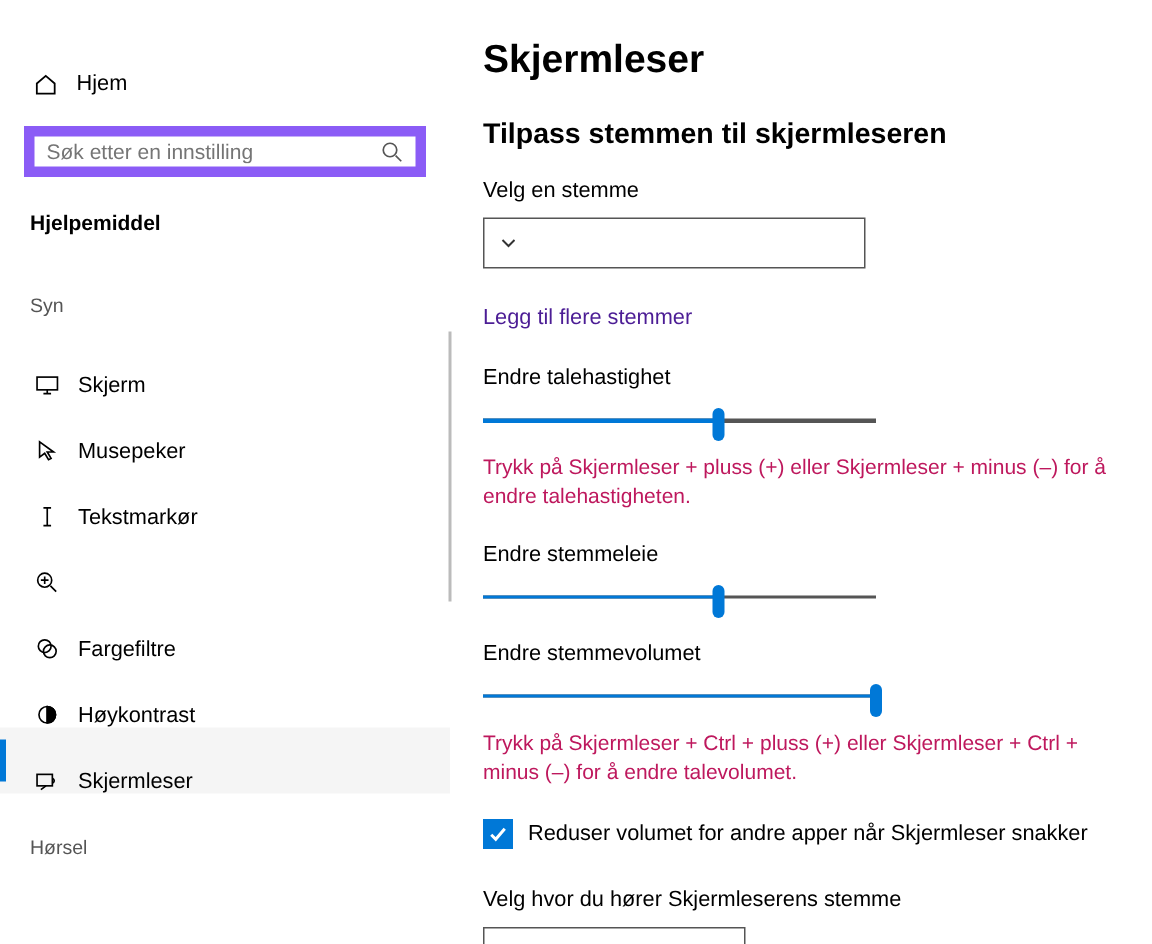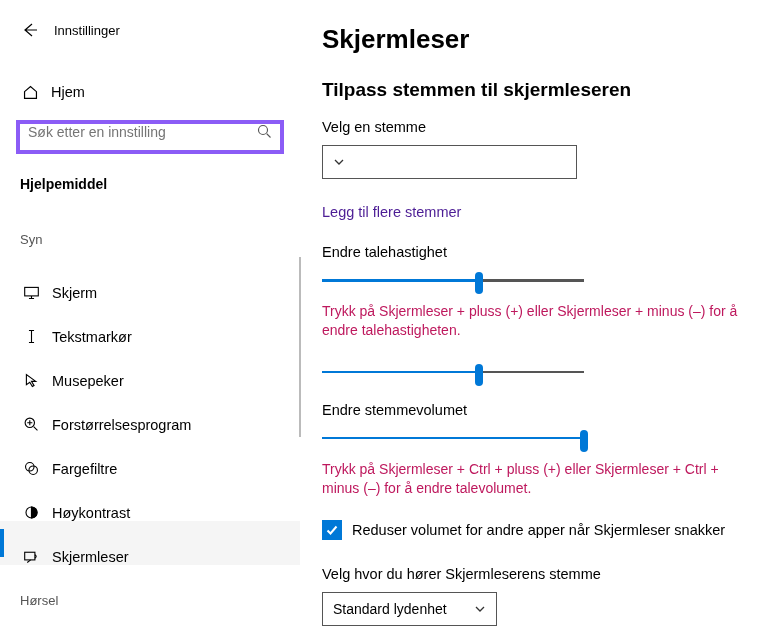--- a/index.html
+++ b/index.html
@@ -5,21 +5,21 @@
   * { box-sizing: border-box; margin: 0; padding: 0; font-family: "Segoe UI", Arial, sans-serif; }
   body { width: 768px; height: 629px; background: #fff; display: flex; overflow: hidden; color: #000; }
   .sidebar { width: 300px; height: 100%; background: #fff; position: relative; }
   .sidebar-top { padding: 12px 16px 0 16px; }
   .back-row { display: flex; align-items: center; height: 36px; }
   .back-btn { width: 28px; height: 28px; display: flex; align-items: center; justify-content: center; cursor: pointer; }
   .win-title { font-size: 13px; margin-left: 10px; }
   .home-row { display: flex; align-items: center; margin-top: 28px; height: 32px; cursor: pointer; padding-left: 3px;}
   .home-row .icon { width: 22px; display: flex; justify-content: center; }
   .home-row .label { font-size: 14.5px; margin-left: 10px; }
-  .search-box { margin-top: 12px; height: 34px; border: 4px solid #8b5cf6; display: flex; align-items: flex-start; padding: 0 8px; background: #fff; }
+  .search-box { margin-top: 12px; height: 34px; border: 7px solid #8b5cf6; display: flex; align-items: center; padding: 0 8px; background: #fff; }
   .search-box input { border: none; outline: none; flex: 1; font-size: 14px; background: transparent; }
   .search-box .search-icon { color: #555; }
   .sidebar-section-title { font-size: 14px; font-weight: 600; margin: 22px 0 0 20px; }
   .sidebar-group-label { font-size: 13px; color: #555; margin: 40px 0 10px 20px; }
   .nav-list { margin-top: 0; }
   .nav-item { display: flex; align-items: flex-end; height: 44px; padding-left: 20px; cursor: pointer; position: relative; }
   .nav-item .icon { width: 22px; display: flex; justify-content: center; color: #000; }
   .nav-item .label { font-size: 14.5px; margin-left: 10px; }
   .nav-item.selected::before { content: ""; position: absolute; left: 0; top: 8px; bottom: 8px; width: 4px; background: #0078d7; }
   .nav-item.selected { background: #f5f5f5; }
@@ -48,28 +48,20 @@
   .checkbox svg { stroke: #fff; }
   .checkbox-label { font-size: 14.5px; margin-left: 10px; }
   svg { display:block; }
   .scroll-line{position:absolute; right:-1px; top:0; width:2px; height:180px; background:#bbb;}
 </style>
 </head>
 <body>
 
 <div class="sidebar">
   <div class="sidebar-top">
-    <div class="back-row">
-      <div class="back-btn">
-        <svg width="16" height="16" viewBox="0 0 16 16" fill="none" stroke="#000" stroke-width="1.2">
-            <path d="M10 2 L3 8 L10 14 M3 8 H15"></path>
-          </svg>
-      </div>
-      <div class="win-title">Innstillinger</div>
-    </div>
     <div class="home-row">
       <span class="icon">
         <svg width="17" height="17" viewBox="0 0 20 20" fill="none" stroke="#000" stroke-width="1.4">
             <path d="M3 9 L10 3 L17 9 V17 H3 Z"></path>
           </svg>
       </span>
       <span class="label">Hjem</span>
     </div>
     <div class="search-box">
       <input type="text" placeholder="Søk etter en innstilling" style="">
@@ -93,41 +85,40 @@
           <svg width="17" height="17" viewBox="0 0 20 20" fill="none" stroke="#000" stroke-width="1.3">
             <rect x="2" y="4" width="16" height="10"></rect>
             <path d="M7 17 H13 M10 14 V17"></path>
           </svg>
         </span>
       <span class="label">Skjerm</span>
     </div>
     <div class="nav-item">
       <span class="icon">
           <svg width="17" height="17" viewBox="0 0 20 20" fill="none" stroke="#000" stroke-width="1.3">
+            <path d="M4 3 L4 15 L8 12 L11 17 L13 16 L10 11 L15 11 Z"></path>
+          </svg>
+        </span>
+      <span class="label">Musepeker</span>
+    </div>
+    <div class="nav-item">
+      <span class="icon">
+          <svg width="17" height="17" viewBox="0 0 20 20" fill="none" stroke="#000" stroke-width="1.3">
             <path d="M7 3 H13 M10 3 V17 M7 17 H13"></path>
           </svg>
         </span>
       <span class="label">Tekstmarkør</span>
-    </div>
-    <div class="nav-item">
-      <span class="icon">
-          <svg width="17" height="17" viewBox="0 0 20 20" fill="none" stroke="#000" stroke-width="1.3">
-            <path d="M4 3 L4 15 L8 12 L11 17 L13 16 L10 11 L15 11 Z"></path>
-          </svg>
-        </span>
-      <span class="label">Musepeker</span>
     </div>
     <div class="nav-item">
       <span class="icon">
           <svg width="17" height="17" viewBox="0 0 20 20" fill="none" stroke="#000" stroke-width="1.3">
             <circle cx="8" cy="8" r="5.5"></circle>
             <path d="M8 5 V11 M5 8 H11 M12.5 12.5 L17 17"></path>
           </svg>
         </span>
-      <span class="label">Forstørrelsesprogram</span>
     </div>
     <div class="nav-item">
       <span class="icon">
           <svg width="17" height="17" viewBox="0 0 20 20" fill="none" stroke="#000" stroke-width="1.3">
             <circle cx="8" cy="8" r="5"></circle>
             <circle cx="12" cy="12" r="5"></circle>
           </svg>
         </span>
       <span class="label">Fargefiltre</span>
     </div>
@@ -174,20 +165,21 @@
     <div class="slider-label">Endre talehastighet</div>
     <div class="slider">
       <div class="track"></div>
         <div class="fill" id="speed-fill" style="width: 157.2px;"></div>
         <div class="thumb" id="speed-thumb" style="left: 157.2px;"></div>
     </div>
     <div class="hint">Trykk på Skjermleser + pluss (+) eller Skjermleser + minus (–) for å endre talehastigheten.</div>
   </div>
 
   <div class="slider-block">
+    <div class="slider-label">Endre stemmeleie</div>
     <div class="slider">
       <div class="track"></div>
         <div class="fill" id="pitch-fill" style="width: 157.2px;"></div>
         <div class="thumb" id="pitch-thumb" style="left: 157.2px;"></div>
     </div>
   </div>
 
   <div class="slider-block" style="margin-top:20px;">
     <div class="slider-label">Endre stemmevolumet</div>
     <div class="slider">

